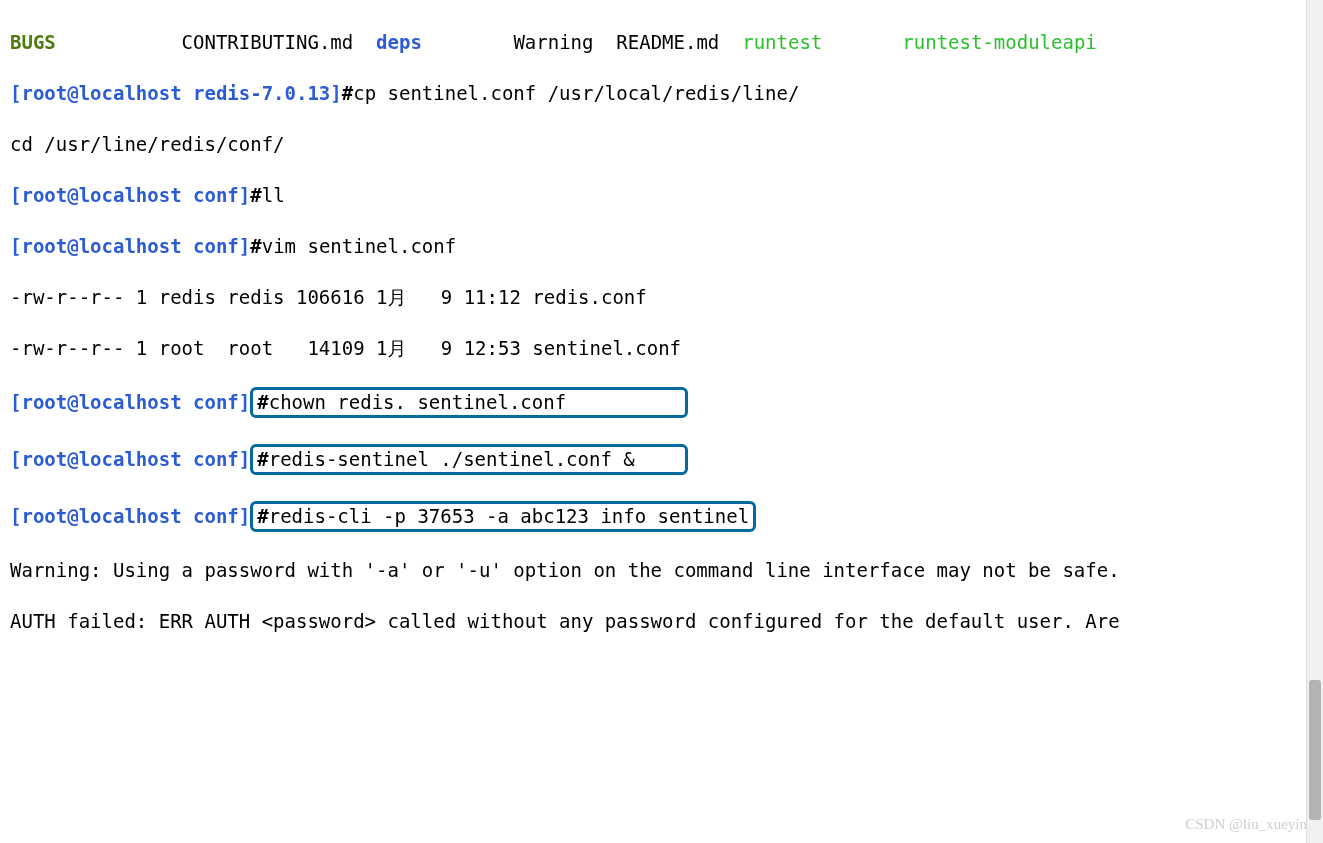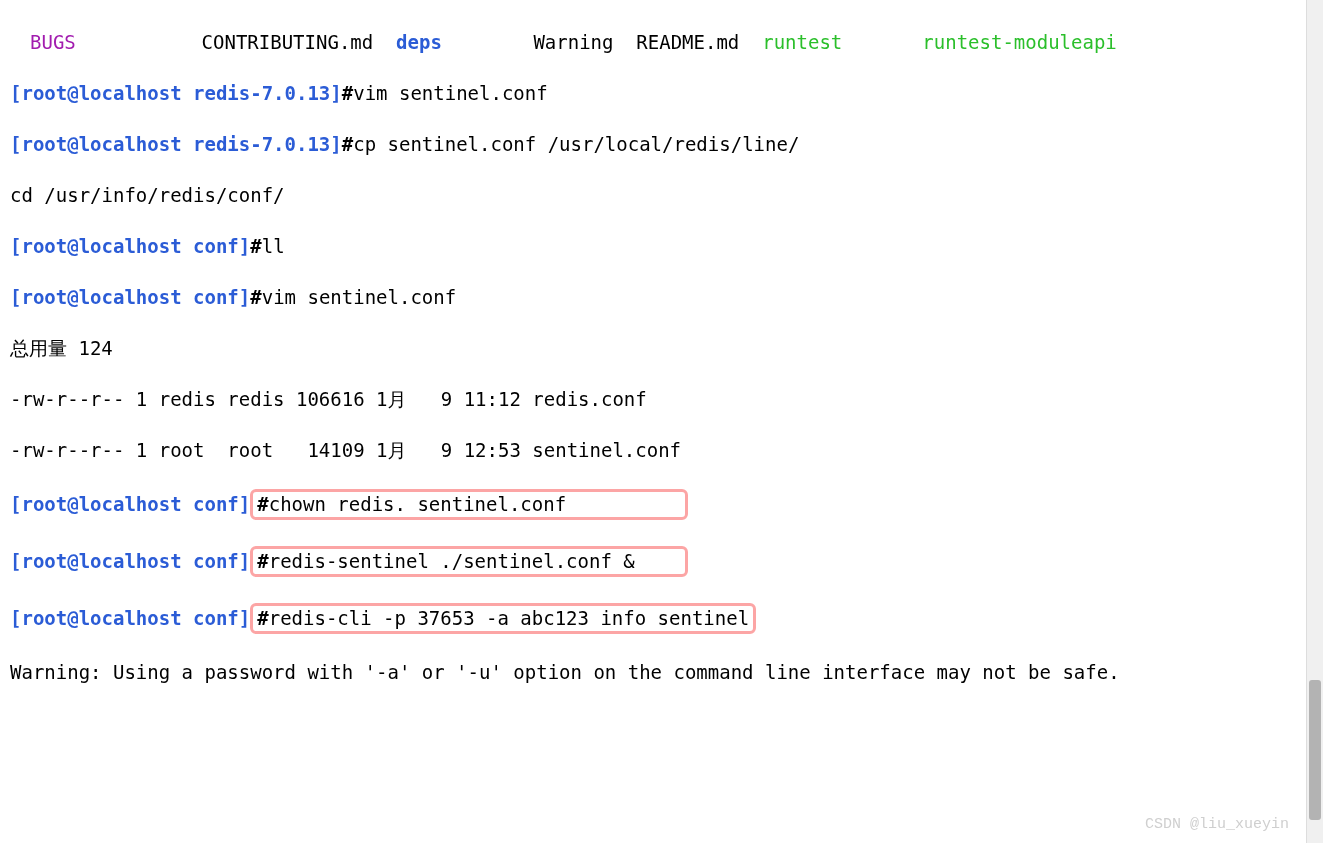--- a/index.html
+++ b/index.html
@@ -1,43 +1,42 @@
 <!DOCTYPE html>
 <html><head>
 <meta charset="utf-8">
 <style>
   html,body{margin:0;padding:0;background:#fff;font-family:"DejaVu Sans Mono","Courier New",monospace;font-size:19px;line-height:25.5px;color:#000;}
   .terminal{white-space:pre;padding:4px 10px 10px 10px;position:relative;}
   .row{white-space:pre;}
-  .purple{color:#a21caf;font-weight:normal;margin-left:20px;}
+  .purple{color:#4d7c0f;font-weight:bold;}
   .bold{font-weight:bold;}
   .blue{color:#2b5cd6;font-weight:bold;}
   .green{color:#2bbf2b;font-weight:normal;}
-  .box{border:3px solid #fca5a5;border-radius:6px;padding:0 4px;display:inline-block;}
+  .box{border:3px solid #0369a1;border-radius:6px;padding:0 4px;display:inline-block;}
   .scrollbar{position:fixed;right:0;top:0;width:16px;height:100%;background:#f0f0f0;border-left:1px solid #ddd;}
   .scrollbar .thumb{position:absolute;left:2px;right:2px;top:680px;height:140px;background:#b3b3b3;border-radius:3px;}
-  .watermark{position:fixed;right:34px;bottom:6px;color:#cfcfcf;font-size:15px;font-family:Liberation Mono, monospace;}
+  .watermark{position:fixed;right:16px;bottom:6px;color:#cfcfcf;font-size:15px;font-family:Liberation Serif, serif;}
 </style>
 </head>
 <body>
 
 <div class="terminal">
 <div class="row"><span class="purple">BUGS</span><span>           </span><span>CONTRIBUTING.md</span><span>  </span><span class="blue">deps</span><span>        </span><span>Warning</span><span>  </span><span>README.md</span><span>  </span><span class="green">runtest</span><span>       </span><span class="green">runtest-moduleapi</span></div>
-<div class="row"><span class="blue">[root@localhost </span><span class="blue">redis-7.0.13]</span><span class="bold">#</span><span>vim sentinel.conf</span></div>
 <div class="row"><span class="blue">[root@localhost </span><span class="blue">redis-7.0.13]</span><span class="bold">#</span><span>cp sentinel.conf /usr/local/redis/line/</span></div>
-<div class="row">cd /usr/info/redis/conf/</div>
+<div class="row">cd /usr/line/redis/conf/</div>
 <div class="row"><span class="blue">[root@localhost </span><span class="blue">conf]</span><span class="bold">#</span><span>ll</span></div>
 <div class="row"><span class="blue">[root@localhost </span><span class="blue">conf]</span><span class="bold">#</span><span>vim sentinel.conf</span></div>
-<div class="row">总用量 124</div>
 <div class="row">-rw-r--r-- 1 redis redis 106616 1月   9 11:12 redis.conf</div>
 <div class="row">-rw-r--r-- 1 root  root   14109 1月   9 12:53 sentinel.conf</div>
 <div class="row"><span class="blue">[root@localhost </span><span class="blue">conf]</span><span class="box"><span class="bold">#</span><span>chown redis. sentinel.conf          </span></span></div>
 <div class="row"><span class="blue">[root@localhost </span><span class="blue">conf]</span><span class="box"><span class="bold">#</span><span>redis-sentinel ./sentinel.conf &amp;    </span></span></div>
 <div class="row"><span class="blue">[root@localhost </span><span class="blue">conf]</span><span class="box"><span class="bold">#</span><span>redis-cli -p 37653 -a abc123 info sentinel</span></span></div>
 <div class="row">Warning: Using a password with '-a' or '-u' option on the command line interface may not be safe.</div>
+<div class="row">AUTH failed: ERR AUTH &lt;password&gt; called without any password configured for the default user. Are</div>
 
 
 
 
 
 
 
 
 
 

